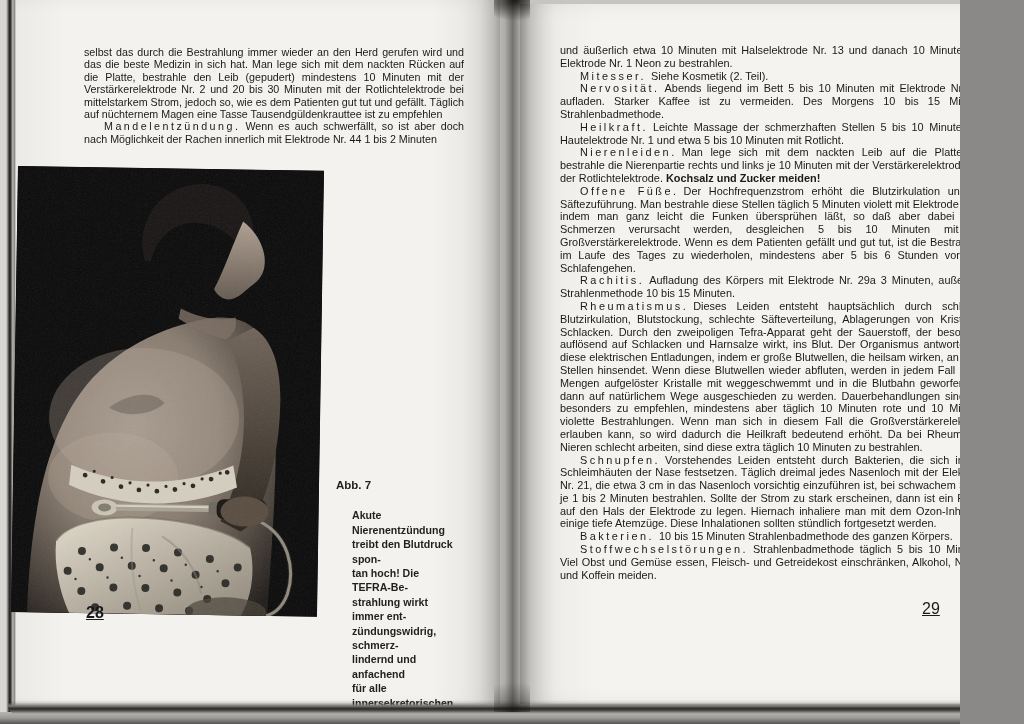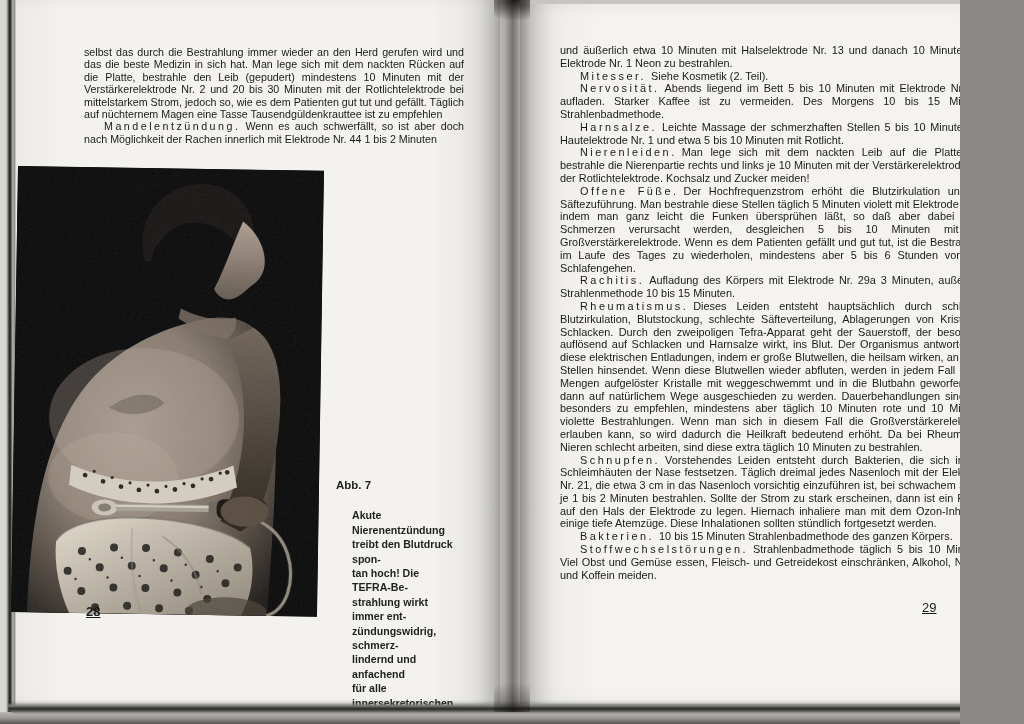--- a/index.html
+++ b/index.html
@@ -50,22 +50,22 @@
     position:absolute;left:68px;top:46px;width:380px;
     font-size:10.7px;line-height:12.4px;text-align:justify;
   }
   .lp-text p{margin:0;}
   .rp-text{
     position:absolute;left:40px;top:40px;width:428px;
     font-size:10.9px;line-height:12.8px;text-align:justify;
   }
   .rp-text p{margin:0;}
   .term{letter-spacing:2.5px;margin-right:5px;margin-left:20px;}
-  .bold{font-weight:400;}
-  .pagenum{position:absolute;font-size:13px;text-decoration:underline;}
+  .bold{font-weight:700;}
+  .pagenum{position:absolute;font-size:16px;text-decoration:underline;}
   .pagenum-left{left:70px;top:604px;font-weight:700;}
   .pagenum-right{left:402px;top:596px;font-weight:400;}
   
   .photo{
     position:absolute;left:2px;top:166px;width:306px;height:446px;
     background:#060606;transform:rotate(0.9deg);transform-origin:left top;
   }
   .photo svg{display:block;width:306px;height:446px;}
   .fig-caption{
     position:absolute;left:320px;top:478px;width:134px;
@@ -221,21 +221,21 @@
   </div>
 
   <div class="page right-page">
     <div class="rp-text">
       <p>und äußerlich etwa 10 Minuten mit Halselektrode Nr. 13 und danach 10 Minuten mit Elektrode Nr. 1 Neon zu bestrahlen.</p>
 
       <p><span class="term">Mitesser.</span><span>Siehe Kosmetik (2. Teil).</span></p>
 
       <p><span class="term">Nervosität.</span><span>Abends liegend im Bett 5 bis 10 Minuten mit Elektrode Nr. 29a aufladen. Starker Kaffee ist zu vermeiden. Des Morgens 10 bis 15 Minuten Strahlenbadmethode.</span></p>
 
-      <p><span class="term">Harnsalze.</span><span>Leichte Massage der schmerzhaften Stellen 5 bis 10 Minuten mit Hautelektrode Nr. 1 und etwa 5 bis 10 Minuten mit Rotlicht.</span></p>
+      <p><span class="term">Heilkraft.</span><span>Leichte Massage der schmerzhaften Stellen 5 bis 10 Minuten mit Hautelektrode Nr. 1 und etwa 5 bis 10 Minuten mit Rotlicht.</span></p>
 
       <p><span class="term">Nierenleiden.</span><span>Man lege sich mit dem nackten Leib auf die Platte und bestrahle die Nierenpartie rechts und links je 10 Minuten mit der Verstärkerelektrode und der Rotlichtelektrode.</span>
         <span class="bold">Kochsalz und Zucker meiden!</span></p>
 
       <p><span class="term">Offene Füße.</span><span>Der Hochfrequenzstrom erhöht die Blutzirkulation und die Säftezuführung. Man bestrahle diese Stellen täglich 5 Minuten violett mit Elektrode Nr. 2, indem man ganz leicht die Funken übersprühen läßt, so daß aber dabei keine Schmerzen verursacht werden, desgleichen 5 bis 10 Minuten mit der Großverstärkerelektrode. Wenn es dem Patienten gefällt und gut tut, ist die Bestrahlung im Laufe des Tages zu wiederholen, mindestens aber 5 bis 6 Stunden vor dem Schlafengehen.</span></p>
 
       <p><span class="term">Rachitis.</span><span>Aufladung des Körpers mit Elektrode Nr. 29a 3 Minuten, außerdem Strahlenmethode 10 bis 15 Minuten.</span></p>
 
       <p><span class="term">Rheumatismus.</span><span>Dieses Leiden entsteht hauptsächlich durch schlechte Blutzirkulation, Blutstockung, schlechte Säfteverteilung, Ablagerungen von Kristallen, Schlacken. Durch den zweipoligen Tefra-Apparat geht der Sauerstoff, der besonders auflösend auf Schlacken und Harnsalze wirkt, ins Blut. Der Organismus antwortet auf diese elektrischen Entladungen, indem er große Blutwellen, die heilsam wirken, an diese Stellen hinsendet. Wenn diese Blutwellen wieder abfluten, werden in jedem Fall kleine Mengen aufgelöster Kristalle mit weggeschwemmt und in die Blutbahn geworfen, um dann auf natürlichem Wege ausgeschieden zu werden. Dauerbehandlungen sind hier besonders zu empfehlen, mindestens aber täglich 10 Minuten rote und 10 Minuten violette Bestrahlungen. Wenn man sich in diesem Fall die Großverstärkerelektrode erlauben kann, so wird dadurch die Heilkraft bedeutend erhöht. Da bei Rheuma die Nieren schlecht arbeiten, sind diese extra täglich 10 Minuten zu bestrahlen.</span></p>
 

